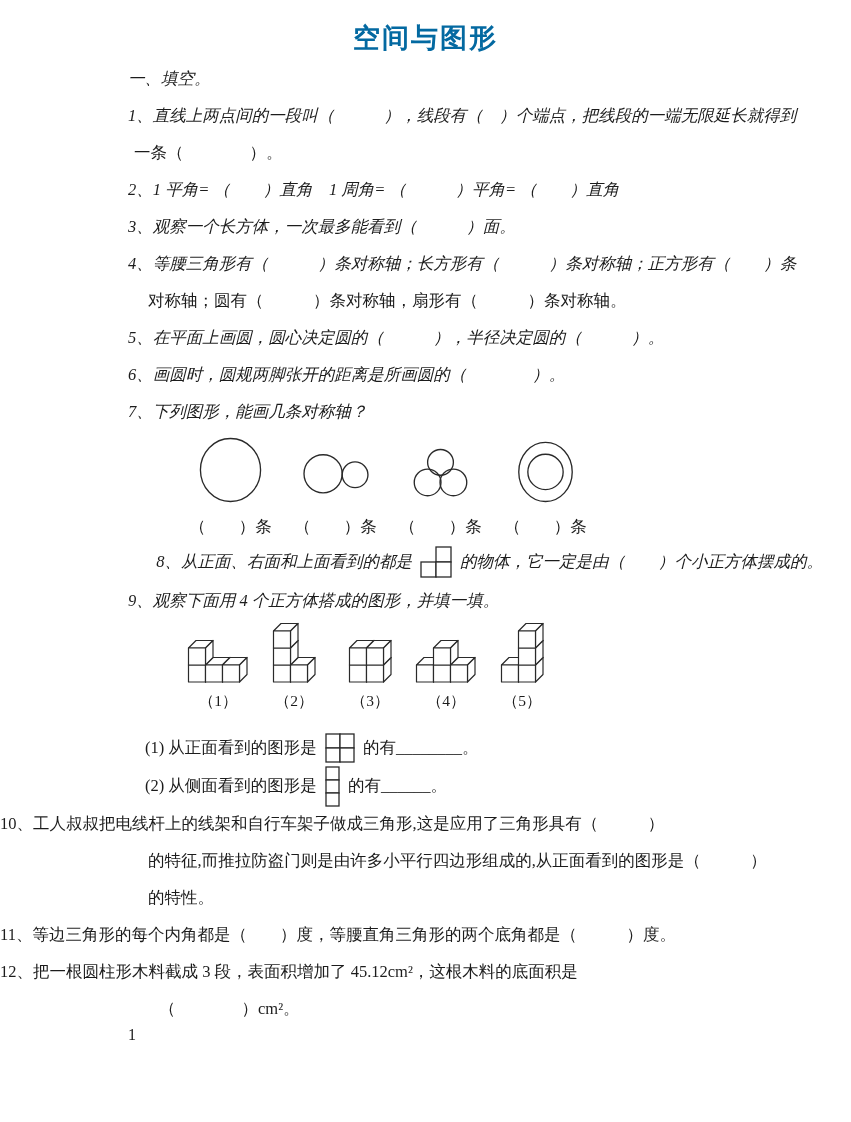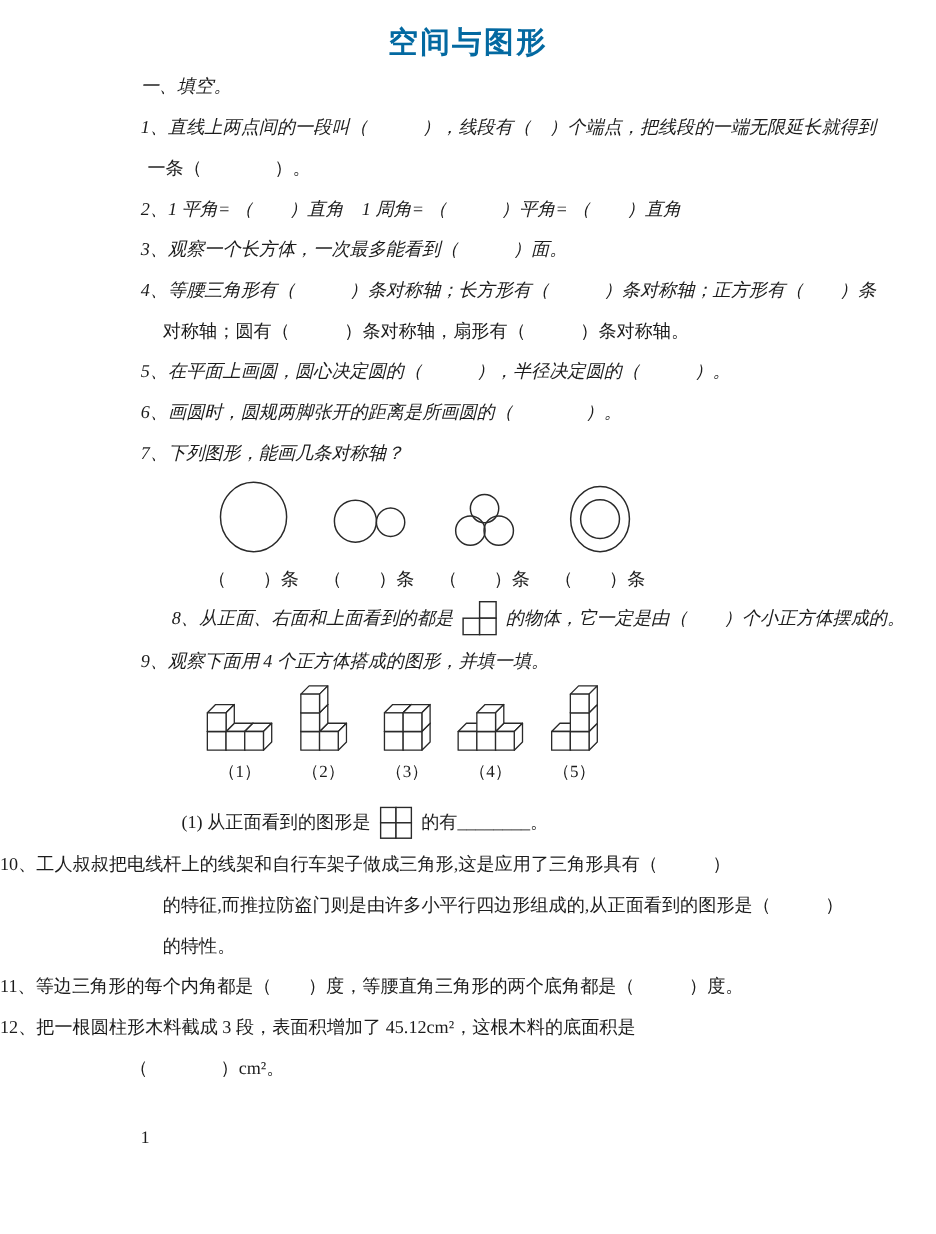--- a/index.html
+++ b/index.html
@@ -10,22 +10,22 @@
   }
   .title{
     margin:0;padding-top:20px;height:40px;text-align:center;
     font-size:27px;font-weight:700;letter-spacing:2px;color:#0369a1;
   }
   .line{height:37px;display:flex;align-items:center;white-space:pre;}
   .pl1{padding-left:128px;font-style:italic;}
   .pl2{}
   .ind1{padding-left:134px;}
   .ind2{padding-left:148px;}
-  .sub{padding-left:145px;height:38px;margin-left:20px;}
-  .q12c{padding-left:118px;}
+  .sub{padding-left:145px;height:38px;}
+  .q12c{padding-left:118px;margin-left:41px;}
   .q8line{height:40px;justify-content:center;}
   .icon-wrap{display:inline-flex;align-items:center;margin:0 8px;}
   .icon-wrap svg{display:block;}
   .figrow{display:flex;}
   .circles{padding-left:178px;height:76px;align-items:flex-end;margin-top:2px;}
   .circles .fig-col{width:105px;display:flex;justify-content:center;align-items:flex-end;}
   .circle-labels{padding-left:178px;height:26px;margin-top:8px;}
   .circle-labels .fig-col{width:105px;text-align:center;white-space:pre;}
   .cubes{padding-left:180px;height:62px;align-items:flex-end;margin-top:2px;}
   .cubes .fig-col{width:76px;display:flex;justify-content:center;align-items:flex-end;}
@@ -194,20 +194,29 @@
   <div class="line sub">
     <span>(1) 从正面看到的图形是</span>
     <span class="icon-wrap"><svg width="30" height="30">
           <rect x="1" y="1" width="14" height="14" fill="#ffffff" stroke="#2a2a2a" stroke-width="1.3"></rect>
           <rect x="15" y="1" width="14" height="14" fill="#ffffff" stroke="#2a2a2a" stroke-width="1.3"></rect>
           <rect x="1" y="15" width="14" height="14" fill="#ffffff" stroke="#2a2a2a" stroke-width="1.3"></rect>
           <rect x="15" y="15" width="14" height="14" fill="#ffffff" stroke="#2a2a2a" stroke-width="1.3"></rect>
         </svg></span>
     <span>的有________。</span>
   </div>
+  <div class="line sub">
+    <span>(2) 从侧面看到的图形是</span>
+    <span class="icon-wrap"><svg width="15" height="41">
+          <rect x="1" y="1" width="13" height="13" fill="#ffffff" stroke="#2a2a2a" stroke-width="1.3"></rect>
+          <rect x="1" y="14" width="13" height="13" fill="#ffffff" stroke="#2a2a2a" stroke-width="1.3"></rect>
+          <rect x="1" y="27" width="13" height="13" fill="#ffffff" stroke="#2a2a2a" stroke-width="1.3"></rect>
+        </svg></span>
+    <span>的有______。</span>
+  </div>
 
   <div class="line pl2">10、工人叔叔把电线杆上的线架和自行车架子做成三角形,这是应用了三角形具有（　　　）</div>
   <div class="line ind2">的特征,而推拉防盗门则是由许多小平行四边形组成的,从正面看到的图形是（　　　）</div>
   <div class="line ind2">的特性。</div>
   <div class="line pl2">11、等边三角形的每个内角都是（　　）度，等腰直角三角形的两个底角都是（　　　）度。</div>
   <div class="line pl2">12、把一根圆柱形木料截成 3 段，表面积增加了 45.12cm²，这根木料的底面积是</div>
   <div class="line q12c">（　　　　）cm²。</div>
 
   <div class="pagenum">1</div>
 

